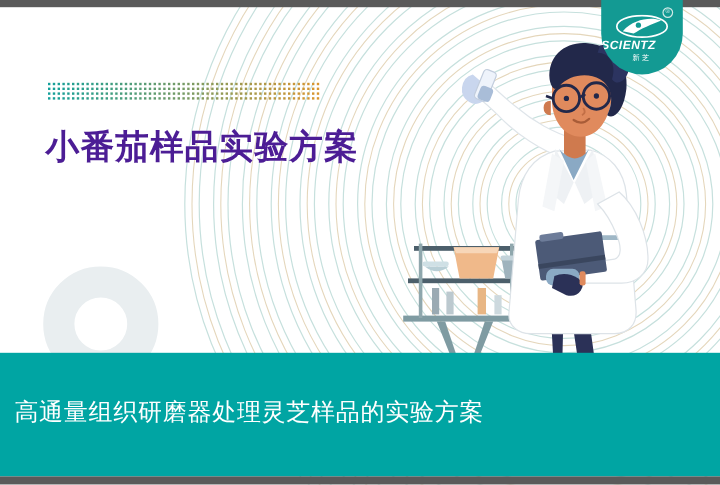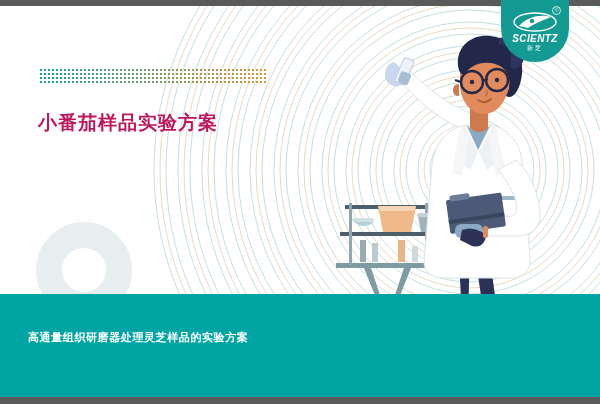--- a/index.html
+++ b/index.html
@@ -69,47 +69,47 @@
   }
 
   
   .headline {
     position: absolute;
     left: 38px;
     top: 104px;
     z-index: 12;
   }
   .headline-line {
-    color: #be185d;
-    font-size: 19px;
+    color: #4c1d95;
+    font-size: 28px;
     font-weight: bold;
     letter-spacing: 1px;
     line-height: 37px;
     white-space: nowrap;
     text-shadow: 0 0 1px rgba(255,255,255,0.9);
     text-align: right;
   }
 
   
   .banner {
     position: absolute;
     left: 0;
     bottom: 7px;
     width: 600px;
     height: 103px;
     background: #00a5a3;
     z-index: 30;
   }
   .banner-text {
     position: absolute;
-    left: 28px;
+    left: 12px;
     top: 36px;
     color: #ffffff;
-    font-size: 11px;
-    font-weight: bold;
+    font-size: 20px;
+    font-weight: normal;
     letter-spacing: 0.6px;
     white-space: nowrap;
   }
 
   
   .logo {
     position: absolute;
     right: 31px;
     top: 0px;
     width: 68px;
@@ -137,21 +137,20 @@
     left: 11px;
     top: 12px;
     width: 46px;
     height: 20px;
   }
   .logo-word {
     position: absolute;
     left: 0;
     top: 33px;
     width: 68px;
-    text-align: center;
     color: #ffffff;
     font-size: 10px;
     font-weight: bold;
     font-style: italic;
     letter-spacing: 0.4px;
   }
   .logo-cn {
     position: absolute;
     left: 0;
     top: 44px;

